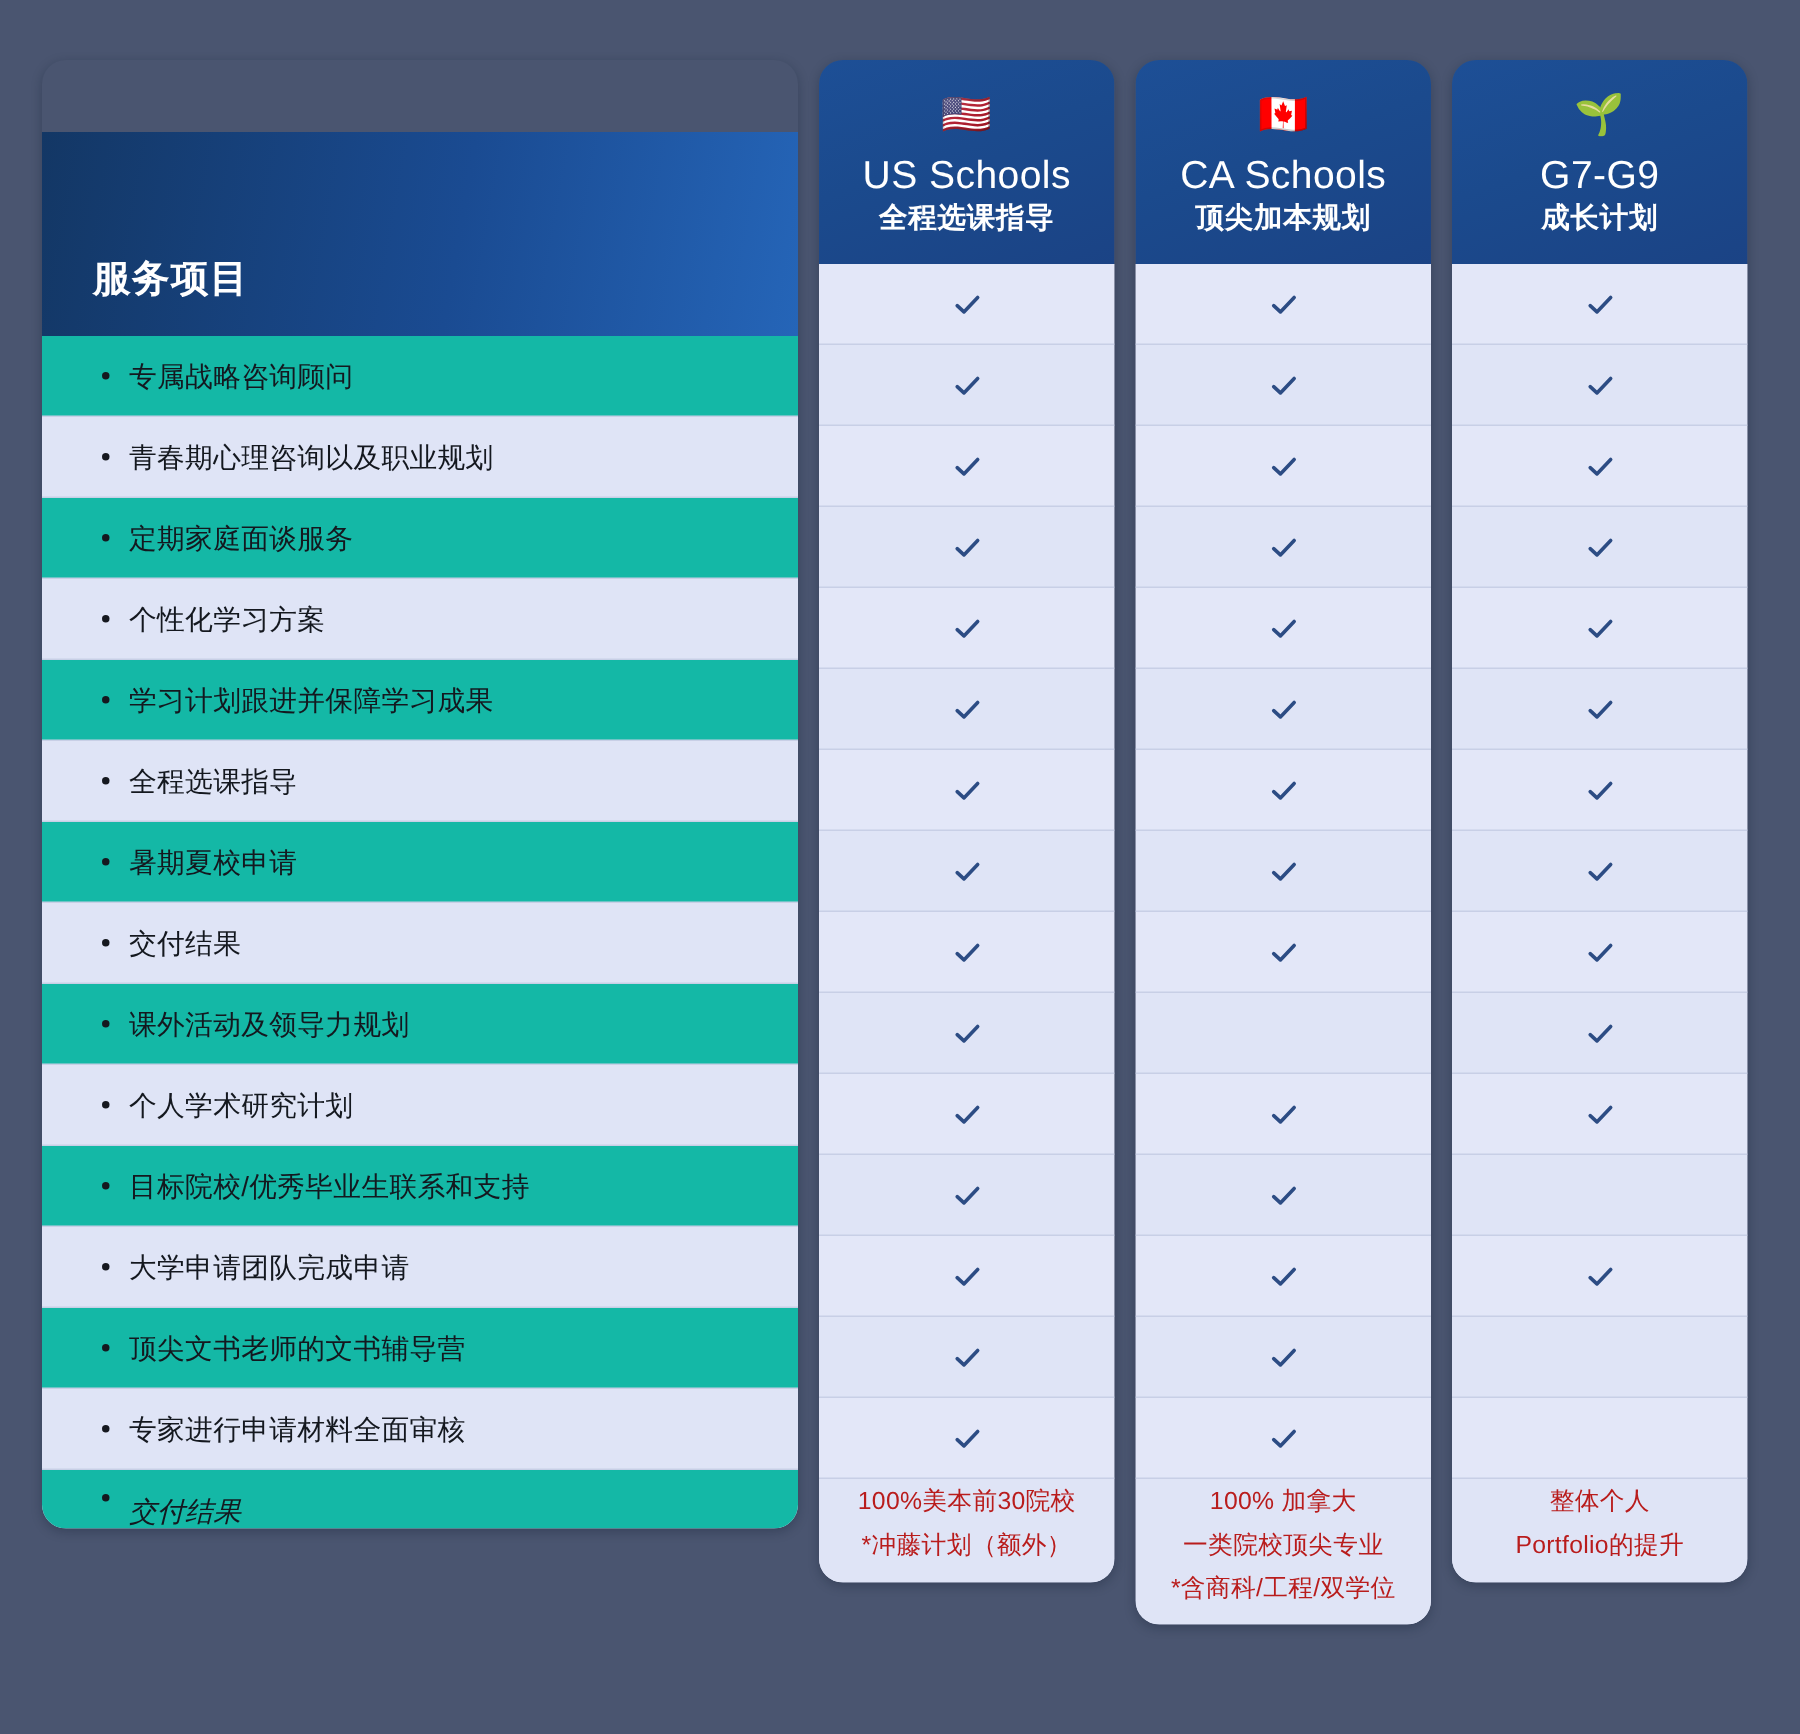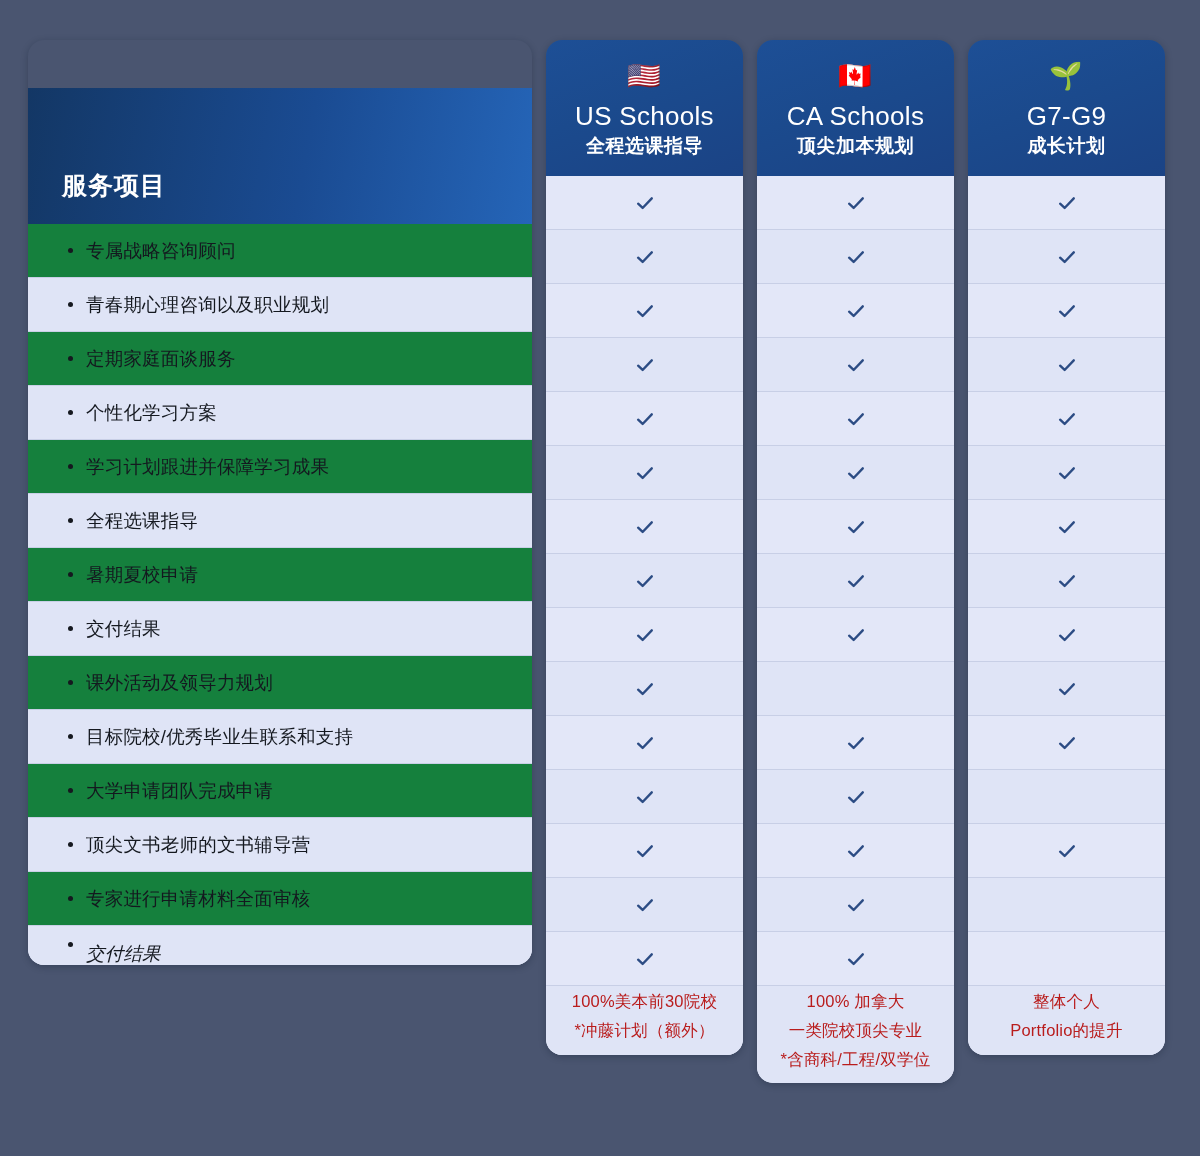--- a/index.html
+++ b/index.html
@@ -57,21 +57,21 @@
     flex-direction: column;
   }
 
   .feature-row {
     height: 54px;
     flex: 0 0 54px;
     display: flex;
     align-items: center;
     padding-left: 40px;
     border-bottom: 1px solid #c8cfe6;
-    background: #15803d;
+    background: #14b8a6;
   }
   .feature-row:nth-child(even) { background: #dfe4f6; }
   .feature-row.last {
     flex: 1 1 auto;
     height: auto;
     align-items: flex-start;
     padding-top: 16px;
     border-bottom: none;
     font-style: italic;
   }
@@ -229,20 +229,24 @@
         <div class="feature-row">
           <span class="bullet"></span>
           <span class="feature-label">交付结果</span>
         </div>
         <div class="feature-row">
           <span class="bullet"></span>
           <span class="feature-label">课外活动及领导力规划</span>
         </div>
         <div class="feature-row">
           <span class="bullet"></span>
+          <span class="feature-label">个人学术研究计划</span>
+        </div>
+        <div class="feature-row">
+          <span class="bullet"></span>
           <span class="feature-label">目标院校/优秀毕业生联系和支持</span>
         </div>
         <div class="feature-row">
           <span class="bullet"></span>
           <span class="feature-label">大学申请团队完成申请</span>
         </div>
         <div class="feature-row">
           <span class="bullet"></span>
           <span class="feature-label">顶尖文书老师的文书辅导营</span>
         </div>

